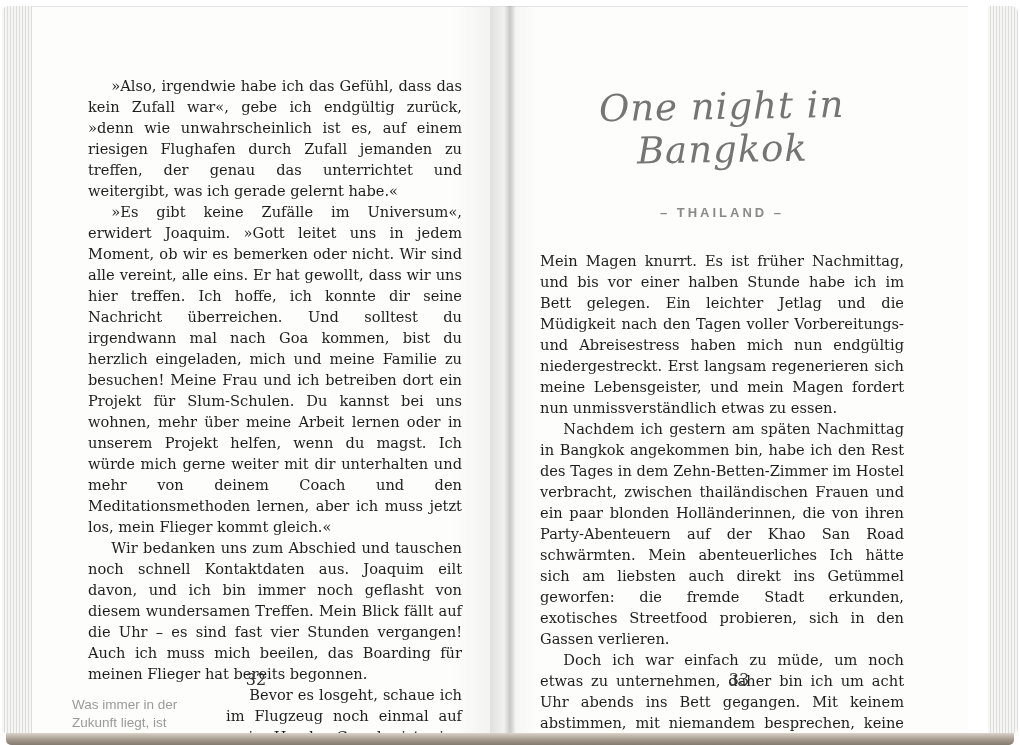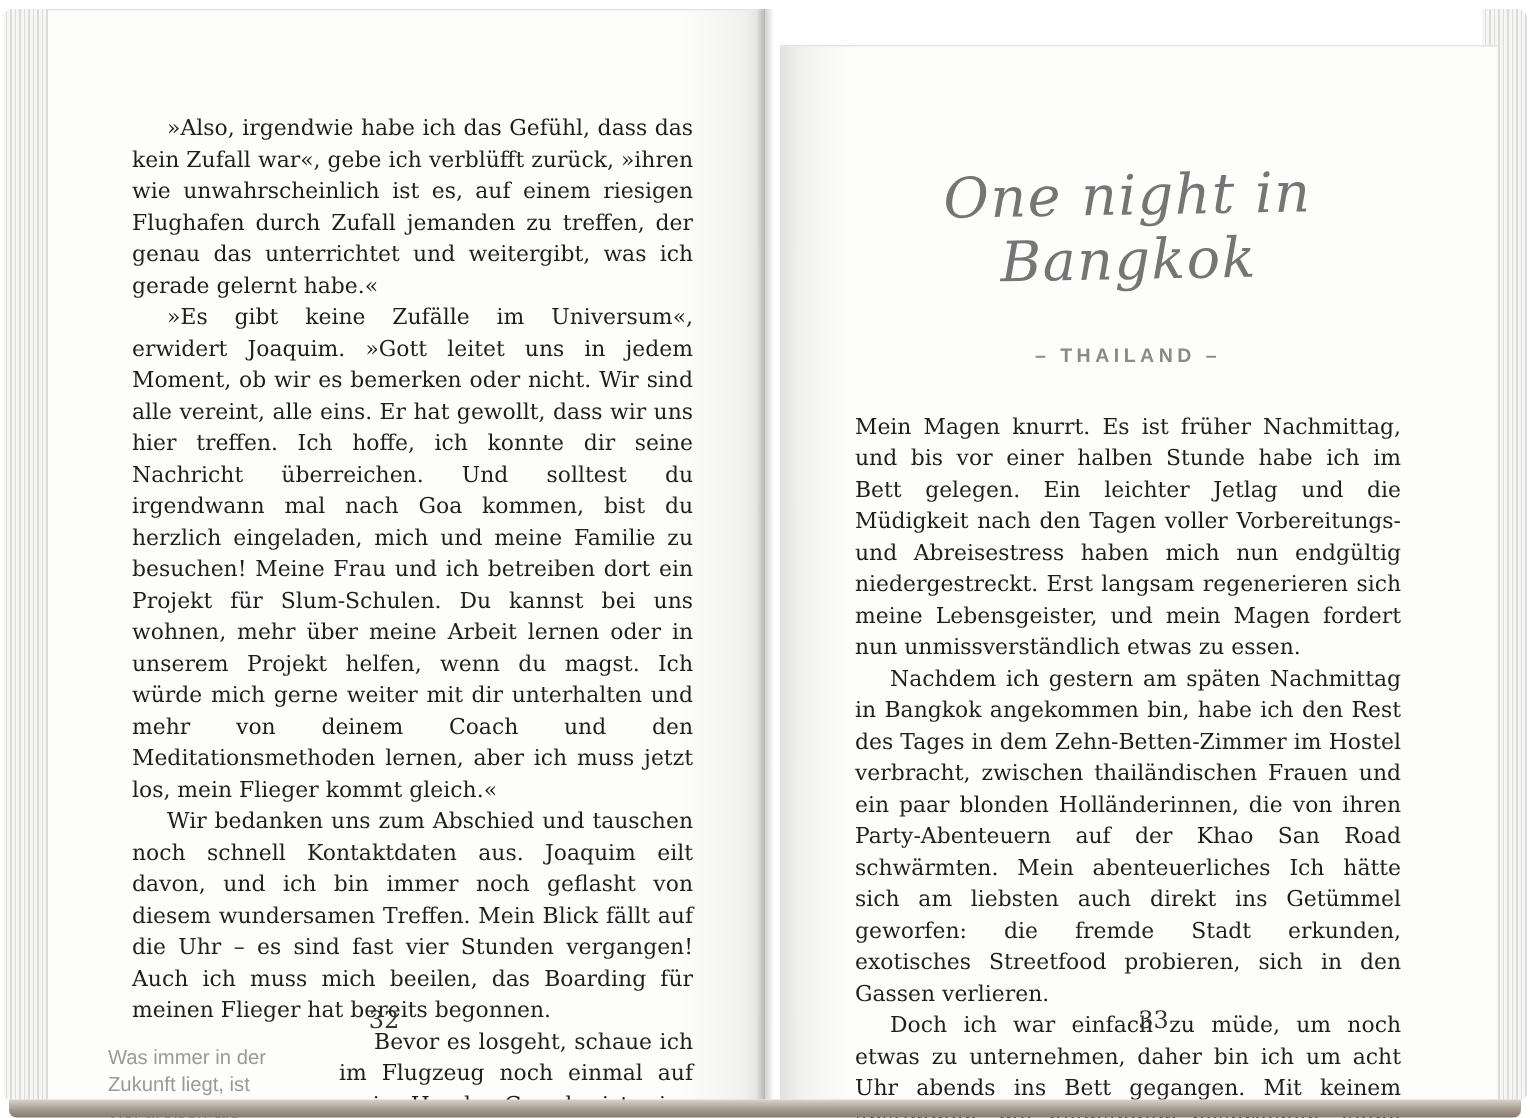--- a/index.html
+++ b/index.html
@@ -48,23 +48,22 @@
     top: 2px;
     bottom: 12px;
     width: 478px;
     border-top: 1px solid #e3e3e1;
   }
   .page-left {
     left: 30px;
     background: linear-gradient(to right, #fdfdfc 0%, #fdfdfc 88%, #f1f1ef 97%, #dddddb 100%);
   }
   .page-right {
-    left: 518px;
+    left: 488px;
     background: linear-gradient(to left, #fdfdfc 0%, #fdfdfc 90%, #f2f2f0 97%, #e0e0de 100%);
-    margin-top: 24px;
   }
   .gutter {
     position: absolute;
     top: 2px;
     bottom: 12px;
     left: 502px;
     width: 12px;
     background: linear-gradient(to right, rgba(0,0,0,0) 0%, rgba(0,0,0,0.18) 50%, rgba(0,0,0,0) 100%);
     pointer-events: none;
   }
@@ -147,21 +146,21 @@
 </head>
 <body>
 
 <div class="book">
 
   <div class="edge left"></div>
   <div class="edge right"></div>
 
   <div class="page page-left">
     <div class="content-left body-text">
-      <p class="indent">»Also, irgendwie habe ich das Gefühl, dass das kein Zufall war«, gebe ich verblüfft zurück, »ihren wie unwahrscheinlich ist es, auf einem riesigen Flughafen durch Zufall jemanden zu treffen, der genau das unterrichtet und weitergibt, was ich gerade gelernt habe.«</p>
+      <p class="indent">»Also, irgendwie habe ich das Gefühl, dass das kein Zufall war«, gebe ich endgültig zurück, »denn wie unwahrscheinlich ist es, auf einem riesigen Flughafen durch Zufall jemanden zu treffen, der genau das unterrichtet und weitergibt, was ich gerade gelernt habe.«</p>
       <p class="indent">»Es gibt keine Zufälle im Universum«, erwidert Joaquim. »Gott leitet uns in jedem Moment, ob wir es bemerken oder nicht. Wir sind alle vereint, alle eins. Er hat gewollt, dass wir uns hier treffen. Ich hoffe, ich konnte dir seine Nachricht überreichen. Und solltest du irgendwann mal nach Goa kommen, bist du herzlich eingeladen, mich und meine Familie zu besuchen! Meine Frau und ich betreiben dort ein Projekt für Slum-Schulen. Du kannst bei uns wohnen, mehr über meine Arbeit lernen oder in unserem Projekt helfen, wenn du magst. Ich würde mich gerne weiter mit dir unterhalten und mehr von deinem Coach und den Meditationsmethoden lernen, aber ich muss jetzt los, mein Flieger kommt gleich.«</p>
       <p class="indent">Wir bedanken uns zum Abschied und tauschen noch schnell Kontaktdaten aus. Joaquim eilt davon, und ich bin immer noch geflasht von diesem wundersamen Treffen. Mein Blick fällt auf die Uhr – es sind fast vier Stunden vergangen! Auch ich muss mich beeilen, das Boarding für meinen Flieger hat bereits begonnen.</p>
       <div class="note-row">
         <div class="margin-note">Was immer in der Zukunft liegt, ist viel größer, als dein kleines Herz sich vorstellen kann.</div>
         <p class="indent">Bevor es losgeht, schaue ich im Flugzeug noch einmal auf mein Handy. Gerade ist eine Nachricht von meinem neuen Bekannten Joaquim eingetroffen: »Carina, what lies ahead … God says, it's much bigger than your little heart can imagine!«</p>
       </div>
     </div>
     <div class="page-number">32</div>
   </div>
 

